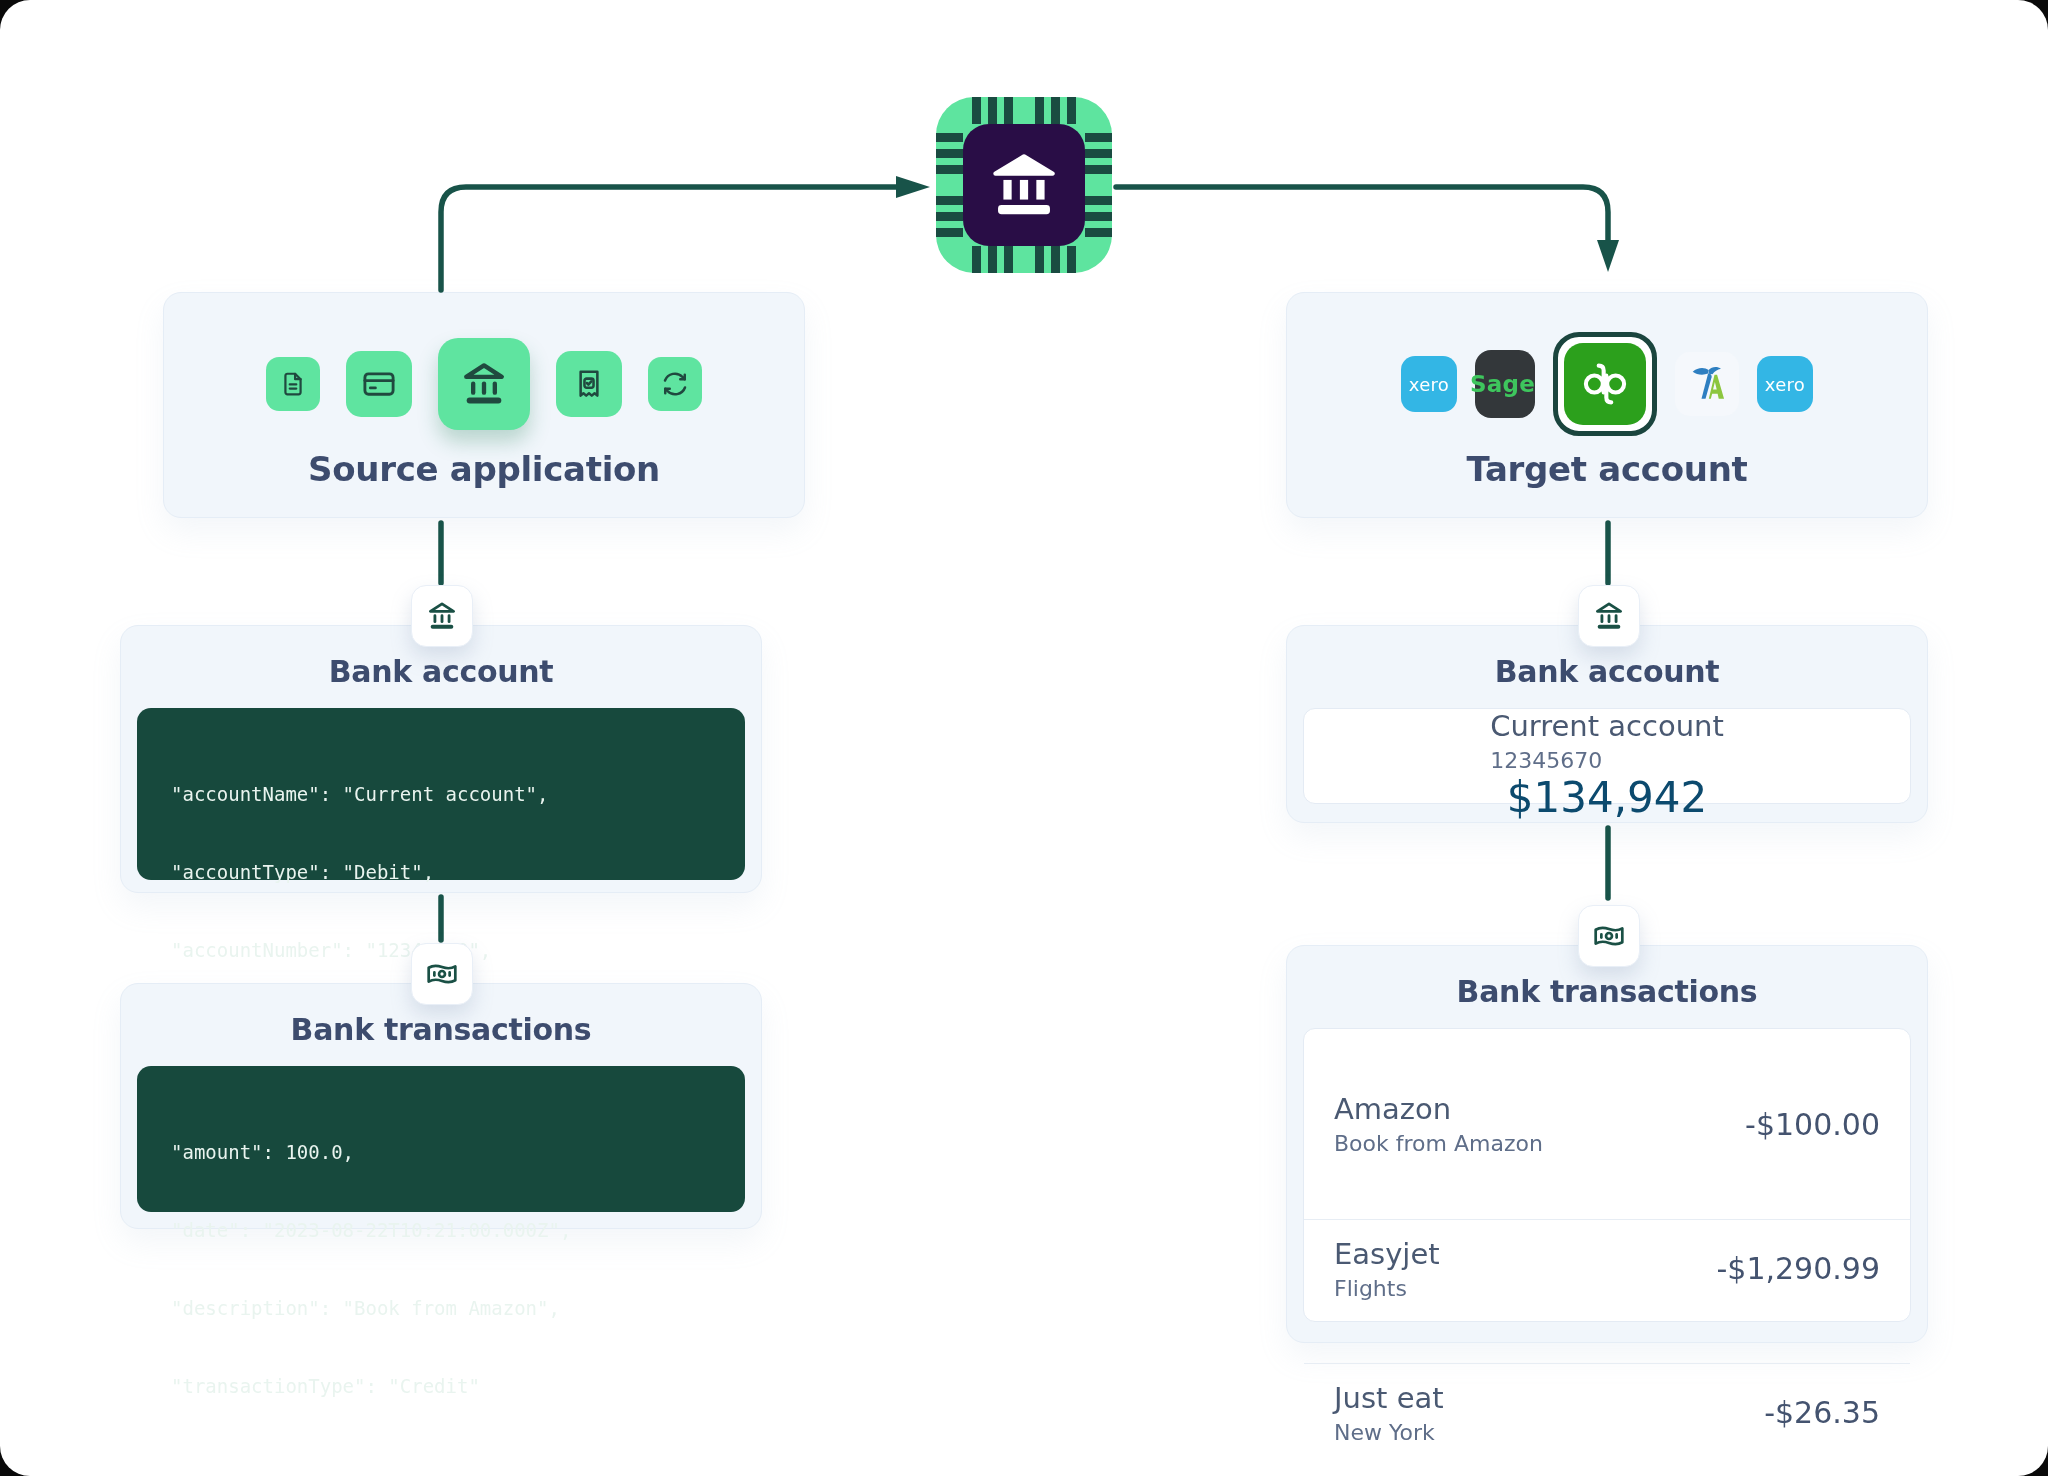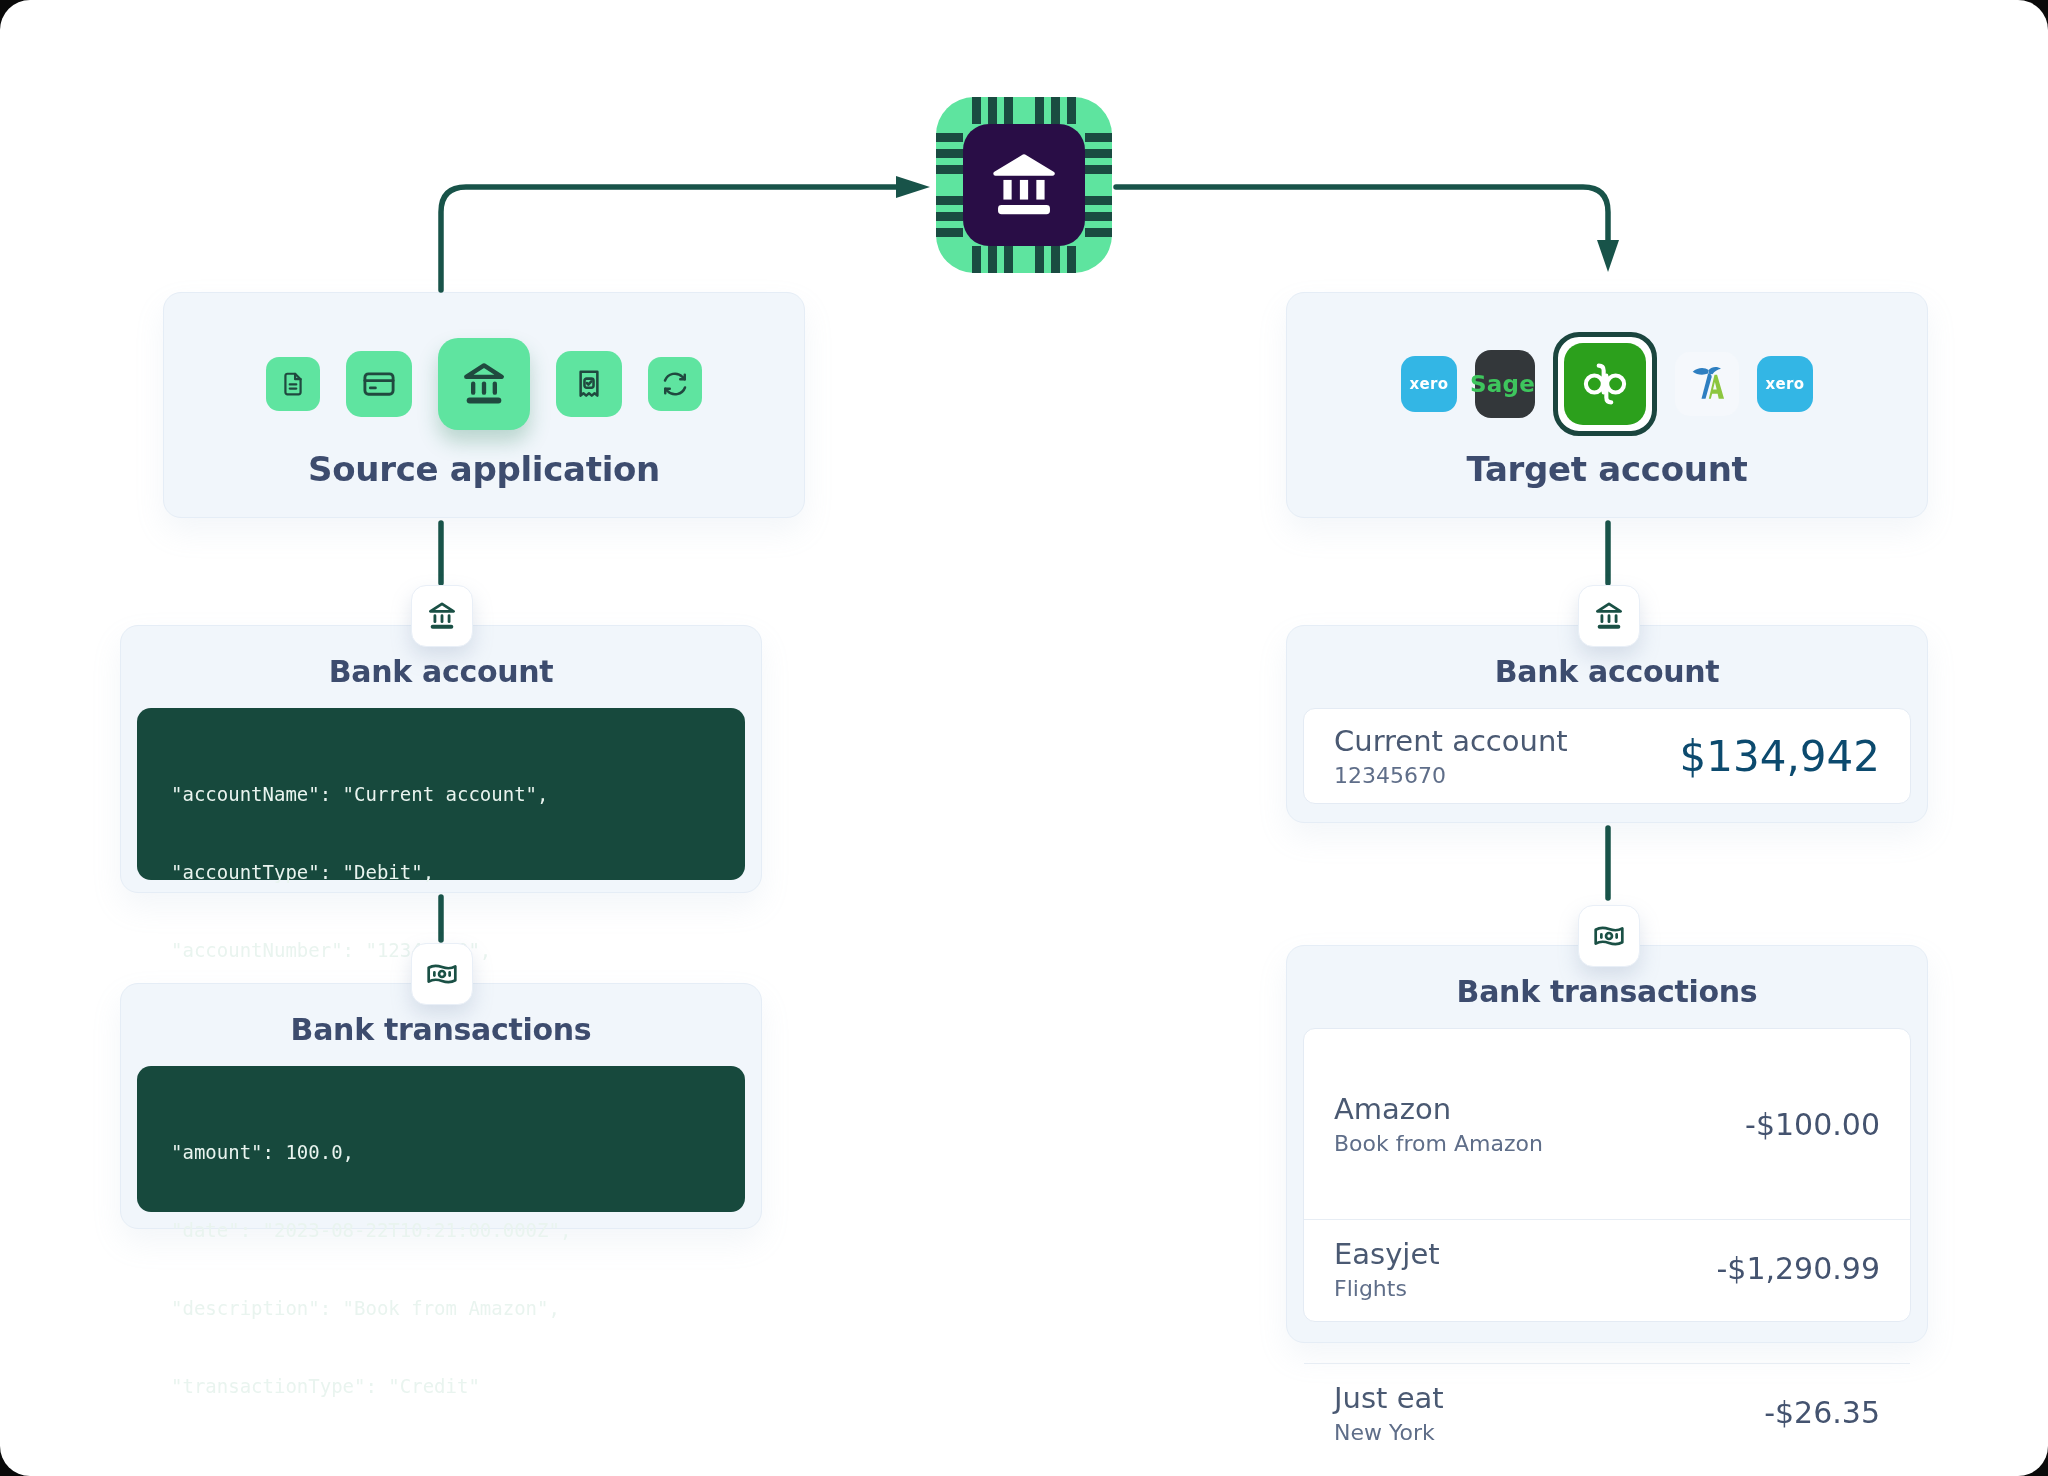--- a/index.html
+++ b/index.html
@@ -40,21 +40,21 @@
   .gtile{ background:#5FE4A0; color:#20493F; display:flex;
           align-items:center; justify-content:center; }
   .t54{ width:54px; height:54px; border-radius:13px; }
   .t66{ width:66px; height:66px; border-radius:15px; }
   .t92{ width:92px; height:92px; border-radius:20px;
         box-shadow:0 12px 20px rgba(40,130,90,.28); }
 
   
   .app-xero{ width:56px; height:56px; border-radius:14px; background:#33B6E5;
              display:flex; align-items:center; justify-content:center; }
-  .app-xero span{ color:#fff; font-size:15px; font-weight:700; letter-spacing:.3px; }
+  .app-xero span{ color:#fff; font-size:18px; font-weight:400; letter-spacing:.3px; }
   .app-sage{ width:60px; height:68px; border-radius:16px; background:#33373A;
              display:flex; align-items:center; justify-content:flex-end;padding-left:44px; }
   .app-sage span{ color:#3EC65D; font-size:23px; font-weight:700; letter-spacing:.2px; }
   .app-qb{ width:104px; height:104px; border:5px solid #1B453E; border-radius:26px;
            background:#fff; display:flex; align-items:center; justify-content:center; }
   .qb-inner{ width:82px; height:82px; border-radius:19px; background:#2CA01C;
              display:flex; align-items:center; justify-content:center; }
   .app-fa{ width:64px; height:64px; border-radius:15px; background:#F5F8FC;
            display:flex; align-items:center; justify-content:center; }
 
@@ -243,21 +243,21 @@
     <svg width="34" height="34" viewBox="0 0 24 24" fill="none" stroke="currentColor" stroke-width="2" stroke-linecap="round" stroke-linejoin="round">
       <path d="M3.8 8.7 L12 3.4 L20.2 8.7 Z"></path>
       <path d="M7 11.8 V16"></path>
         <path d="M12 11.8 V16"></path>
         <path d="M17 11.8 V16"></path>
       <path d="M5.4 19.6 H18.6" stroke-width="2.8"></path>
     </svg>
   </div>
   <div class="panel" style="left:1286px; top:625px; width:642px; height:198px;">
     <div class="panel-title card-title">Bank account</div>
-    <div class="white-box acct-box" style="top:82px; height:96px;">
+    <div class="white-box acct-box" style="top:82px; height:96px;flex-direction:column;">
       <div>
         <div class="acct-name">Current account</div>
         <div class="acct-num">12345670</div>
       </div>
       <div class="acct-bal">$134,942</div>
     </div>
   </div>
 
   <div class="mini-icon" style="left:1578px; top:905px;">
     <svg width="34" height="34" viewBox="0 0 24 24" fill="none" stroke="currentColor" stroke-width="1.9" stroke-linecap="round" stroke-linejoin="round">

